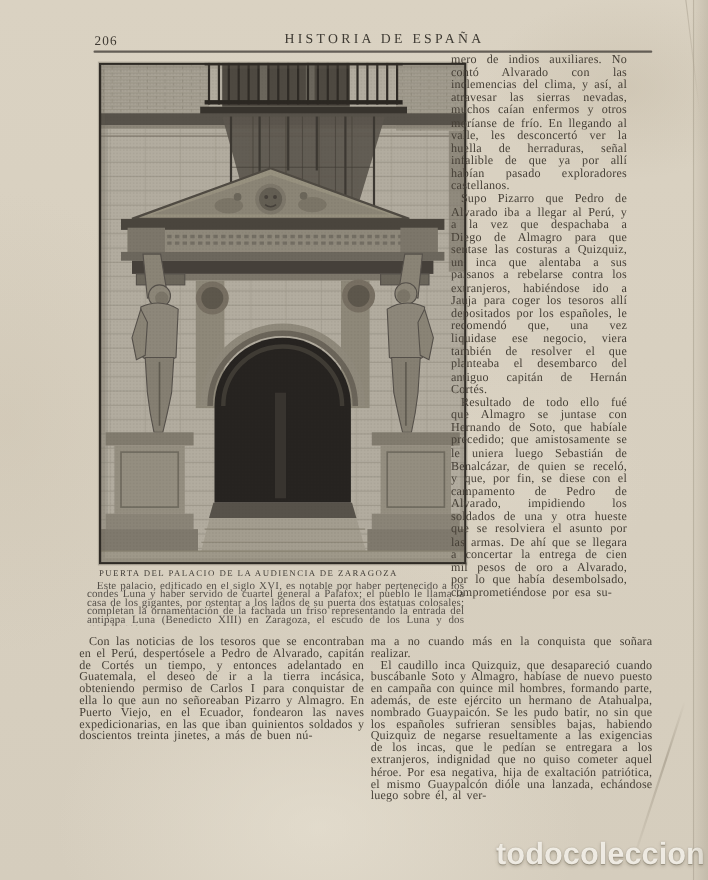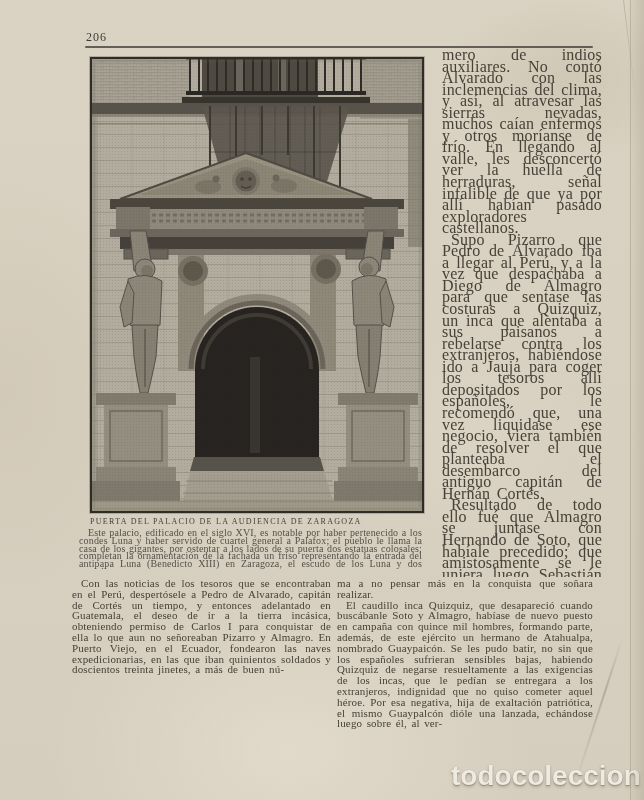--- a/index.html
+++ b/index.html
@@ -45,22 +45,22 @@
     position:absolute;left:90px;top:517px;width:334px;
     text-align:left;font-size:8px;letter-spacing:1.3px;color:#45403a;
     white-space:nowrap;
   }
   .cap-text{
     position:absolute;left:79px;top:529px;width:343px;height:40px;overflow:hidden;
     font-size:10px;line-height:7.8px;text-align:justify;
     letter-spacing:.15px;color:#55504a;text-indent:9px;
   }
   .col-narrow{
-    position:absolute;left:442px;top:49px;width:160px;height:528px;overflow:hidden;
-    font-size:16px;line-height:11.55px;text-align:justify;
+    position:absolute;left:410px;top:49px;width:160px;height:528px;overflow:hidden;
+    font-size:11px;line-height:11.55px;text-align:justify;
     letter-spacing:.2px;word-spacing:2.2px;color:#474138;
   }
   .col-bl{
     position:absolute;left:72px;top:578px;width:259px;height:164px;overflow:hidden;
     font-size:11px;line-height:10.8px;text-align:justify;
     letter-spacing:.15px;word-spacing:1.6px;color:#474138;
   }
   .col-br{
     position:absolute;left:337px;top:578px;width:256px;height:164px;overflow:hidden;
     font-size:11px;line-height:10.8px;text-align:justify;
@@ -89,20 +89,21 @@
     position:absolute;left:630px;top:0;width:1px;height:800px;
     background:rgba(158,148,130,.45);
   }
 </style>
 </head>
 <body>
 
 <div class="page">
 
   <span class="pageno">206</span>
+  <h1 class="ptitle">HISTORIA DE ESPAÑA</h1>
   <div class="rule"></div>
 
   <figure class="photo">
     <svg width="334" height="456" viewBox="0 0 334 456" xmlns="http://www.w3.org/2000/svg">
       <defs>
         <pattern id="ht" width="3" height="3" patternUnits="userSpaceOnUse">
           <circle cx="1.5" cy="1.5" r="0.55" fill="#3d3931"></circle>
         </pattern>
         <pattern id="brick" width="16" height="6" patternUnits="userSpaceOnUse">
           <path d="M0 .5h16M0 3.5h16M4 0v3M12 3v3" stroke="#8e887b" stroke-width="0.7" fill="none"></path>
@@ -257,21 +258,21 @@
     <p>mero de indios auxiliares. No contó Alvarado con las inclemencias del clima, y así, al atravesar las sierras nevadas, muchos caían enfermos y otros moríanse de frío. En llegando al valle, les desconcertó ver la huella de herraduras, señal infalible de que ya por allí habían pasado exploradores castellanos.</p>
     <p class="ind">Supo Pizarro que Pedro de Alvarado iba a llegar al Perú, y a la vez que despachaba a Diego de Almagro para que sentase las costuras a Quizquiz, un inca que alentaba a sus paisanos a rebelarse contra los extranjeros, habiéndose ido a Jauja para coger los tesoros allí depositados por los españoles, le recomendó que, una vez liquidase ese negocio, viera también de resolver el que planteaba el desembarco del antiguo capitán de Hernán Cortés.</p>
     <p class="ind">Resultado de todo ello fué que Almagro se juntase con Hernando de Soto, que habíale precedido; que amistosamente se le uniera luego Sebastián de Benalcázar, de quien se receló, y que, por fin, se diese con el campamento de Pedro de Alvarado, impidiendo los soldados de una y otra hueste que se resolviera el asunto por las armas. De ahí que se llegara a concertar la entrega de cien mil pesos de oro a Alvarado, por lo que había desembolsado, comprometiéndose por esa su-</p>
   </div>
 
   <div class="col-bl">
     <p class="ind">Con las noticias de los tesoros que se encontraban en el Perú, despertósele a Pedro de Alvarado, capitán de Cortés un tiempo, y entonces adelantado en Guatemala, el deseo de ir a la tierra incásica, obteniendo permiso de Carlos I para conquistar de ella lo que aun no señoreaban Pizarro y Almagro. En Puerto Viejo, en el Ecuador, fondearon las naves expedicionarias, en las que iban quinientos soldados y doscientos treinta jinetes, a más de buen nú-</p>
   </div>
 
   <div class="col-br">
-    <p>ma a no pensar más en la conquista que soñara realizar.</p>
+    <p>ma a no cuando más en la conquista que soñara realizar.</p>
     <p class="ind">El caudillo inca Quizquiz, que desapareció cuando buscábanle Soto y Almagro, habíase de nuevo puesto en campaña con quince mil hombres, formando parte, además, de este ejército un hermano de Atahualpa, nombrado Guaypaicón. Se les pudo batir, no sin que los españoles sufrieran sensibles bajas, habiendo Quizquiz de negarse resueltamente a las exigencias de los incas, que le pedían se entregara a los extranjeros, indignidad que no quiso cometer aquel héroe. Por esa negativa, hija de exaltación patriótica, el mismo Guaypalcón dióle una lanzada, echándose luego sobre él, al ver-</p>
   </div>
 
   <div class="crease"></div>
   <div class="crease2"></div>
   <div class="edge-line"></div>
 
   <div class="watermark">todocoleccion</div>
 </div>
 

